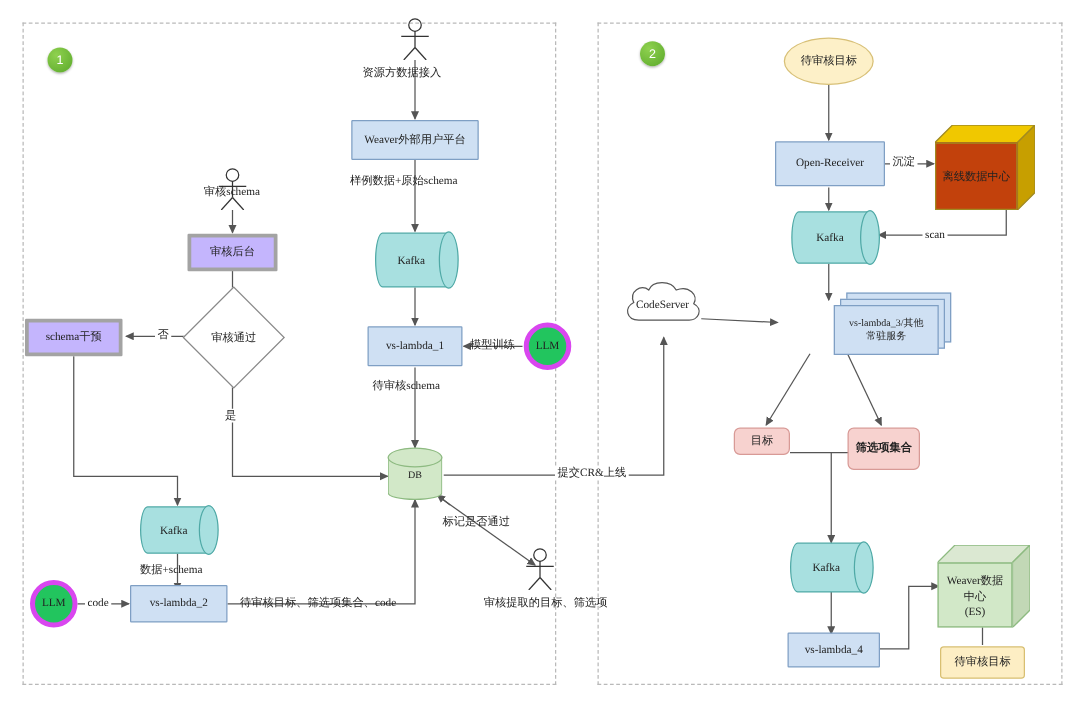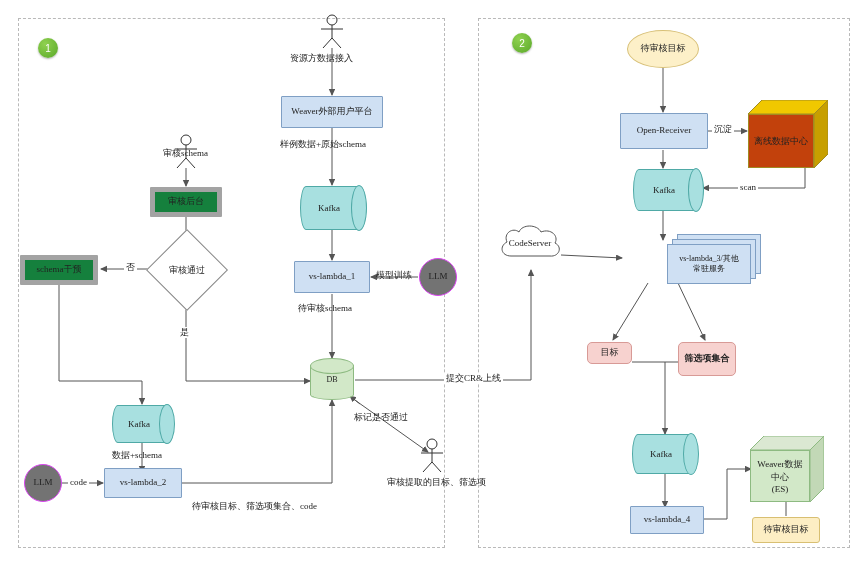--- a/index.html
+++ b/index.html
@@ -12,26 +12,26 @@
     background:radial-gradient(circle at 35% 30%,#8fd14f,#5aa82a);
     color:#fff;font-size:10px;font-family:"Liberation Sans",sans-serif;
     display:flex;align-items:center;justify-content:center;
     box-shadow:0 1px 2px rgba(0,0,0,.3);}
 
   .node{position:absolute;box-sizing:border-box;display:flex;align-items:center;
     justify-content:center;text-align:center;font-size:9px;line-height:1.25;
     color:#222;padding:2px;}
 
   .rect{border:1px solid #7f9fc4;background:#cfe0f3;border-radius:1px;}
-  .rect-orange{border:5px solid #a3a3a3;background:#15803d;border-radius:1px;}
+  .rect-orange{border:3px solid #a3a3a3;background:#c4b5fd;border-radius:1px;}
   .rect-pink{border:1px solid #d89a96;background:#f7d2cf;border-radius:5px;}
   .rect-yellow{border:1px solid #d8bf72;background:#fdeec4;border-radius:3px;}
 
   .ellipse{border:1px solid #d8c077;background:#fdf0c8;border-radius:50%;}
-  .circle{border:1px solid #d946ef;background:#737373;border-radius:50%;}
+  .circle{border:4px solid #d946ef;background:#22c55e;border-radius:50%;}
 
   .diamond{position:absolute;}
   .diamond .dshape{position:absolute;inset:0;border:1px solid #888;background:#fff;
     transform:rotate(45deg);}
   .diamond .dlabel{position:absolute;inset:0;display:flex;align-items:center;
     justify-content:center;font-size:9px;color:#222;}
 
   .label{position:absolute;font-size:9px;color:#222;background:#fff;
     padding:0 2px;white-space:nowrap;line-height:1.2;}
   .label-nb{background:transparent;}
@@ -199,21 +199,21 @@
   </div>
 
   <div class="label label-nb" style="left:110px;top:450px;">数据+schema</div>
 
   <div class="node circle" style="left:24px;top:464px;width:38px;height:38px;">LLM</div>
 
   <div class="label" style="left:68px;top:477px;">code</div>
 
   <div class="node rect" style="left:104px;top:468px;width:78px;height:30px;">vs-lambda_2</div>
 
-  <div class="label label-nb" style="left:190px;top:501px;">待审核目标、筛选项集合、code</div>
+  <div class="label label-nb" style="left:190px;top:477px;">待审核目标、筛选项集合、code</div>
 
   <div class="db" style="left:310px;top:358px;width:44px;height:42px;">
     <div class="db-body"></div>
       <div class="db-top"></div>
     <div class="db-txt">DB</div>
   </div>
 
   <div class="label label-nb" style="left:352px;top:412px;">标记是否通过</div>
 
   <svg class="actor" style="left:412px;top:438px;width:40px;height:34px;">

